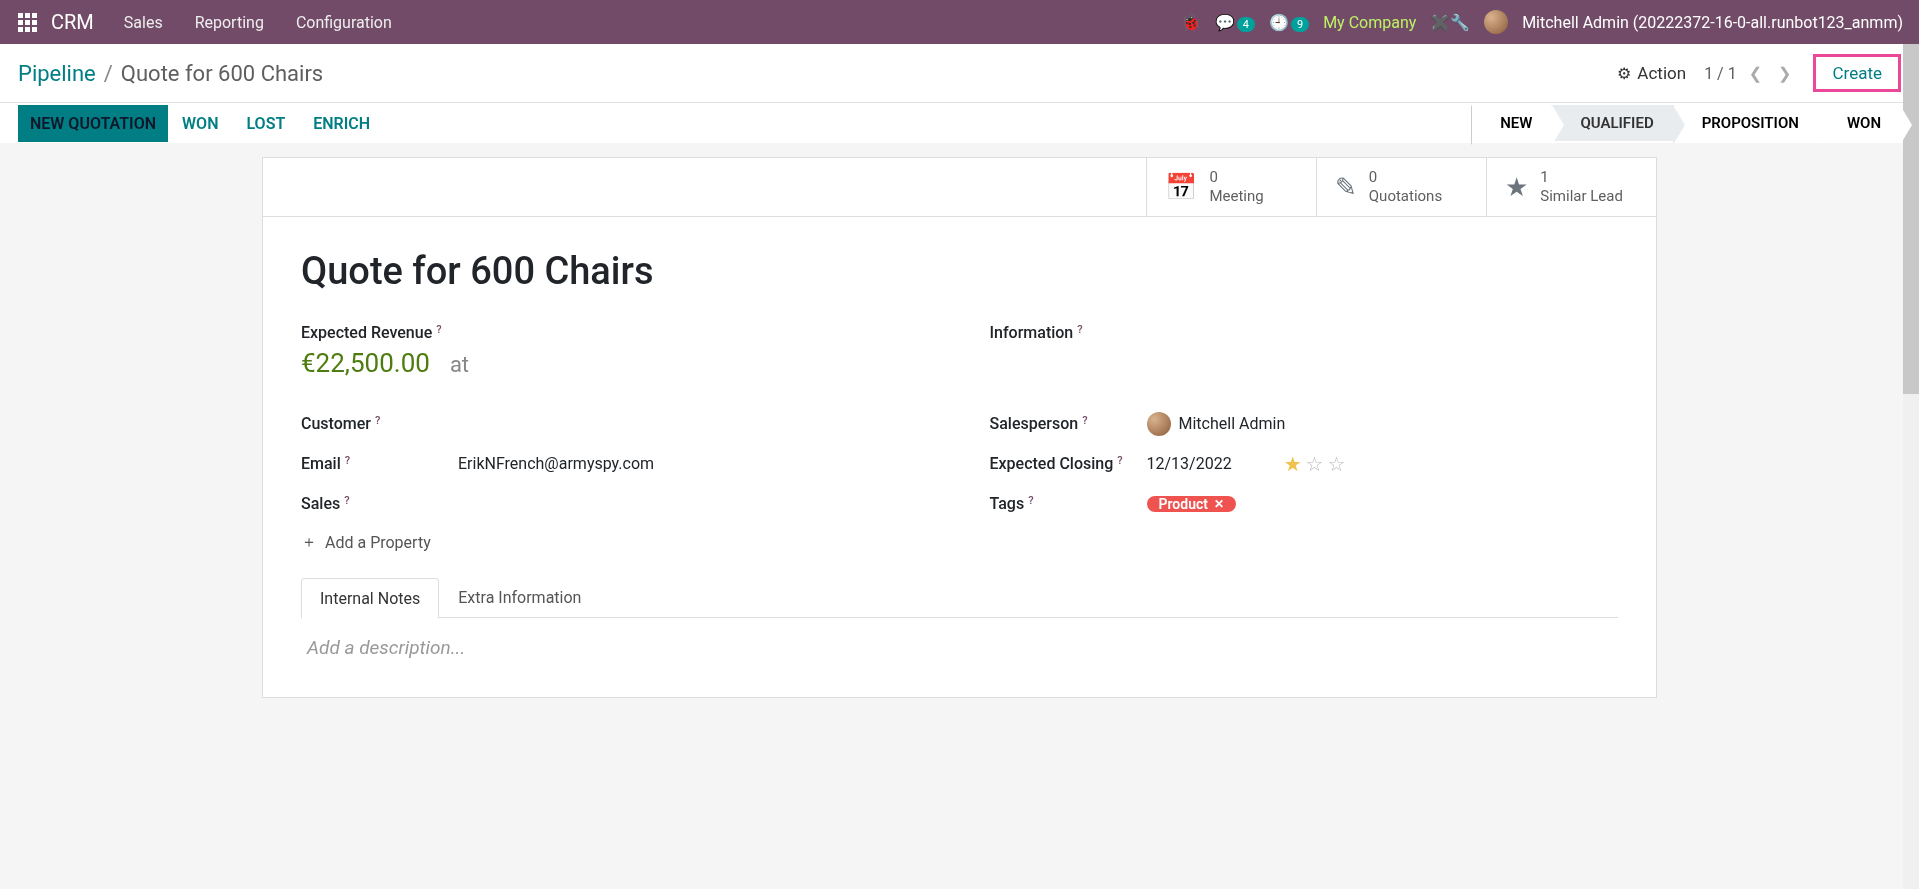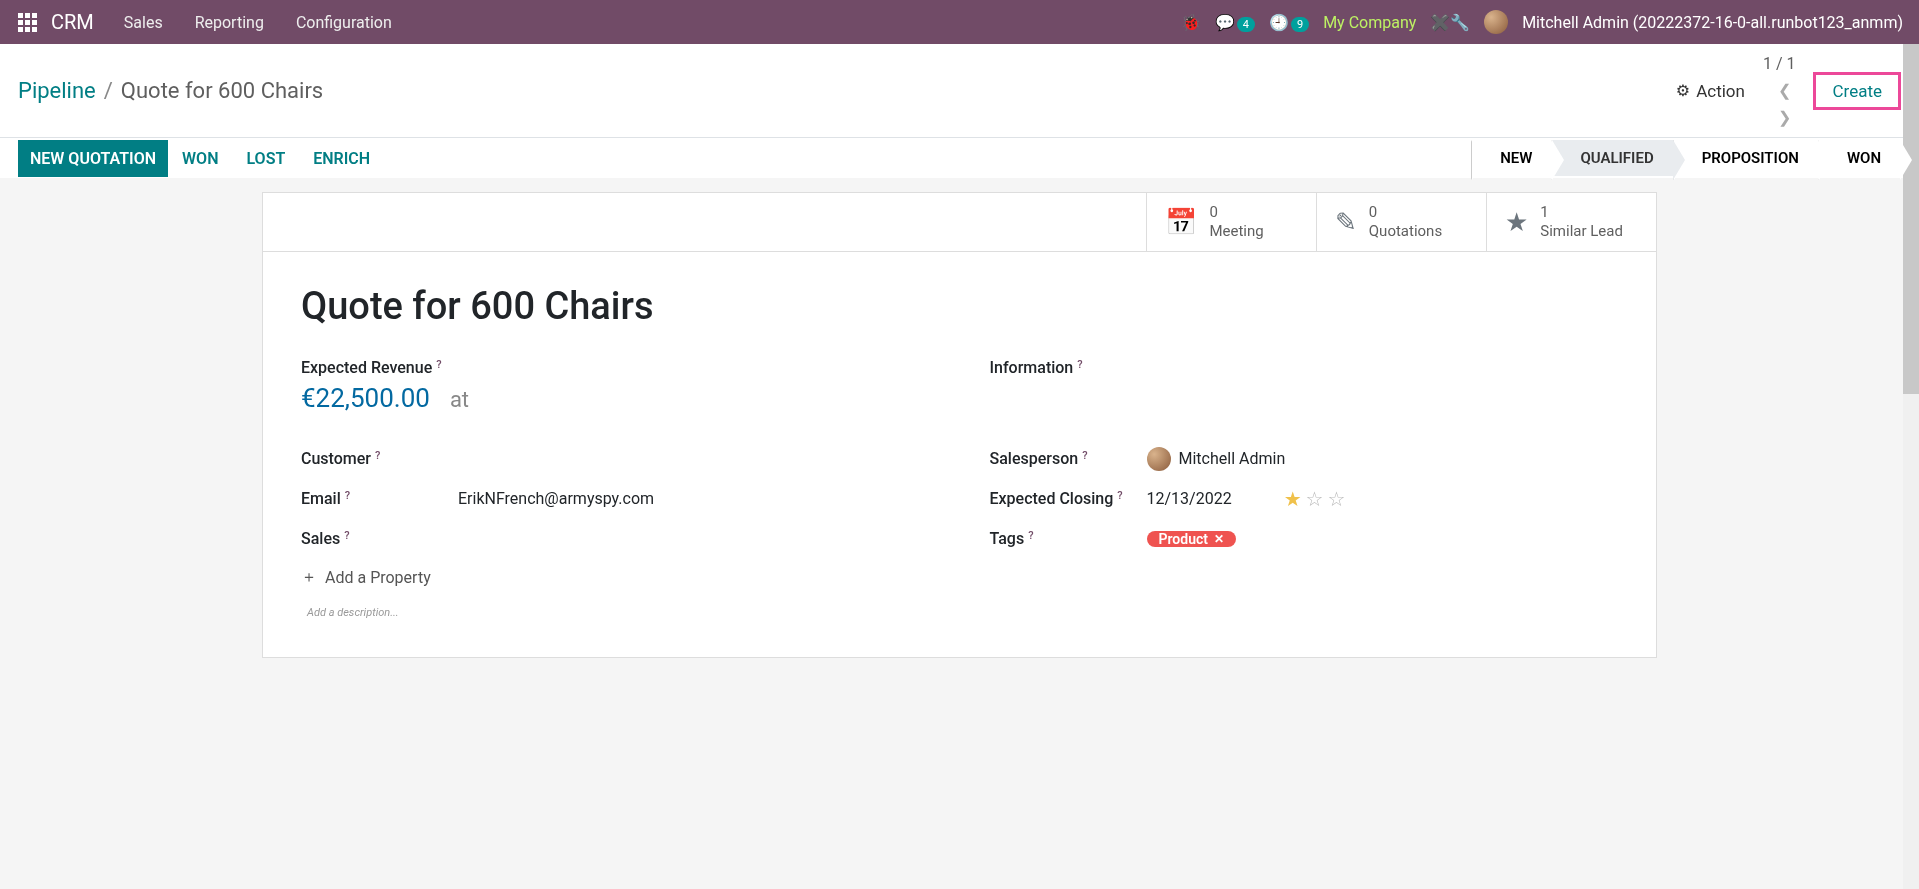--- a/index.html
+++ b/index.html
@@ -23,28 +23,28 @@
 
 .control-panel { background: #fff; border-bottom: 1px solid #dee2e6; }
 .cp-top { display: flex; align-items: center; padding: 10px 18px; }
 .breadcrumb { font-size: 22px; display: flex; align-items: center; gap: 8px; }
 .breadcrumb a { color: #017E84; cursor: pointer; }
 .breadcrumb-sep { color: #888; }
 .breadcrumb-current { color: #5f5f5f; }
 .cp-top-right { margin-left: auto; display: flex; align-items: center; gap: 18px; }
 .action-btn { color: #333; font-size: 17px; cursor: pointer; display: flex; align-items: center; gap: 6px; }
 .gear-icon { font-size: 16px; }
-.pager { font-size: 16px; color: #5f5f5f; display: flex; align-items: flex-end; gap: 8px; flex-direction: column; }
+.pager { font-size: 16px; color: #5f5f5f; display: flex; align-items: flex-start; gap: 8px; }
 .pager .nav-arrow { color: #aaa; font-size: 16px; cursor: pointer; padding: 0 4px; }
 .create-btn { border: 3px solid #ec4899; color: #017E84; background: #fff; font-size: 17px; padding: 6px 16px; cursor: pointer; }
 
 
 .header-bar { display: flex; align-items: center; background: #fff; padding: 0 18px; height: 40px; }
 .header-btns { display: flex; align-items: center; gap: 0; }
-.btn-primary { background: #017E84; color: #ffffff; font-size: 16px; font-weight: 600; padding: 9px 12px; border: none; cursor: pointer; }
+.btn-primary { background: #017E84; color: #0f172a; font-size: 16px; font-weight: 600; padding: 9px 12px; border: none; cursor: pointer; }
 .btn-link { color: #017E84; font-size: 16px; font-weight: 600; padding: 9px 14px; cursor: pointer; background: none; border: none; }
 .status-bar { margin-left: auto; display: flex; }
 .status-stage { position: relative; padding: 9px 20px 9px 28px; font-size: 15px; font-weight: 600; color: #000000; cursor: pointer; }
 .status-stage::before, .status-stage::after {
   content: ''; position: absolute; top: 0; width: 0; height: 0;
   border-top: 20px solid transparent; border-bottom: 20px solid transparent;
 }
 .status-stage::before { left: 0; border-left: 12px solid #fff; }
 .status-stage::after { right: -11px; border-left: 12px solid #fff; z-index: 1; }
 .status-stage.active { background: #e9ecef; color: #333; }
@@ -61,21 +61,21 @@
 
 .form-body { padding: 32px 38px 20px 38px; }
 .title { font-size: 38px; color: #212529; font-weight: 500; margin-bottom: 30px; }
 
 .row { display: flex; gap: 60px; }
 .col { flex: 1; }
 .field-block { margin-bottom: 18px; }
 .field-label { font-size: 16px; color: #212529; font-weight: 500; display: inline-flex; align-items: flex-start; gap: 4px; }
 .help { color: #714B67; font-size: 11px; vertical-align: super; cursor: help; }
 .revenue-line { display: flex; align-items: baseline; gap: 20px; margin-top: 6px; }
-.revenue-value { font-size: 26px; color: #0369a1; }
+.revenue-value { font-size: 26px; color: #4d7c0f; }
 .at-word { font-size: 22px; color: #888; }
 .prob-line { display: flex; align-items: baseline; gap: 80px; margin-top: 6px; }
 .prob-value { font-size: 24px; color: #212529; }
 .pct { font-size: 22px; color: #888; }
 
 .grid2 { display: grid; grid-template-columns: 1fr 1fr; column-gap: 60px; margin-top: 8px; }
 .form-row { display: flex; align-items: center; min-height: 40px; gap: 12px; }
 .form-row .field-label { width: 145px; flex-shrink: 0; }
 .form-value { font-size: 16px; color: #212529; }
 .sp-line { display: flex; align-items: center; gap: 8px; }
@@ -84,21 +84,21 @@
 .star-off { color: #bbb; }
 .tag { background: #ef5350; color: #fff; font-size: 14px; font-weight: 600; padding: 0 12px; border-radius: 14px; display: inline-flex; align-items: center; gap: 6px; }
 .tag .x { font-size: 12px; cursor: pointer; }
 
 .add-prop { color: #555; font-size: 16px; cursor: pointer; display: inline-flex; align-items: center; gap: 8px; margin-top: 8px; }
 
 .tabs { display: flex; border-bottom: 1px solid #ddd; margin-top: 24px; }
 .tab { padding: 10px 18px; font-size: 16px; color: #555; cursor: pointer; border: 1px solid transparent; border-bottom: none; }
 .tab.active { border-color: #ddd; border-radius: 4px 4px 0 0; background: #fff; position: relative; top: 1px; color: #333; }
 .tab-content { padding: 18px 6px; }
-.placeholder { color: #999; font-size: 11px; font-style: italic; }
+.placeholder { color: #999; font-size: 19px; font-style: italic; }
 
 .scrollbar { position: fixed; right: 0; top: 44px; width: 16px; bottom: 0; background: #f0f0f0; }
 .scroll-thumb { background: #c8c8c8; width: 100%; height: 350px; border-radius: 0; }
 </style>
 </head>
 <body>
 
 <div class="navbar">
   <div class="apps-icon">
     <span></span>
@@ -275,20 +275,24 @@
                 <sup class="help">?</sup>
               </span>
             <span class="tag">
               <span>Product</span>
               <span class="x">✕</span>
             </span>
           </div>
         </div>
       </div>
 
+      <div class="tabs">
+        <div class="tab active">Internal Notes</div>
+        <div class="tab">Extra Information</div>
+      </div>
       <div class="tab-content">
         <div class="placeholder">Add a description...</div>
       </div>
     </div>
   </div>
 </div>
 
 <div class="scrollbar">
     <div class="scroll-thumb"></div>
   </div>

